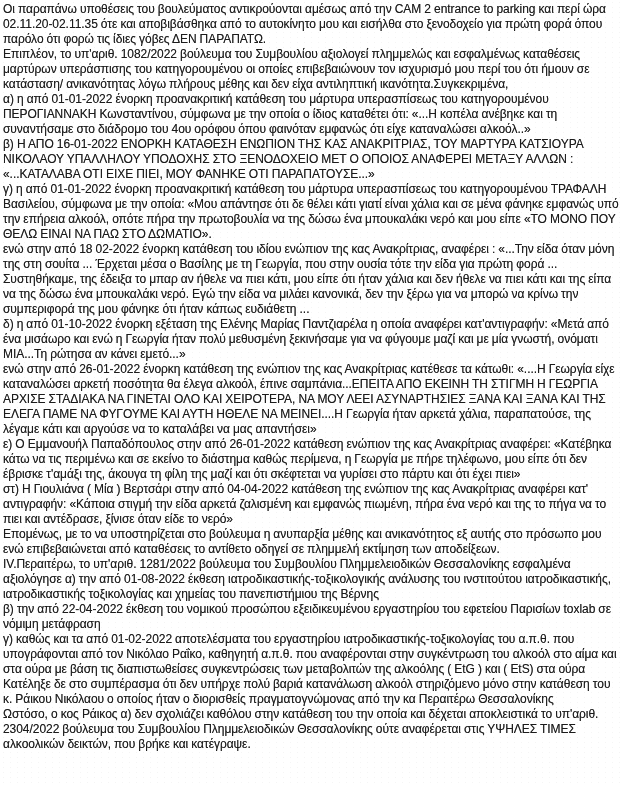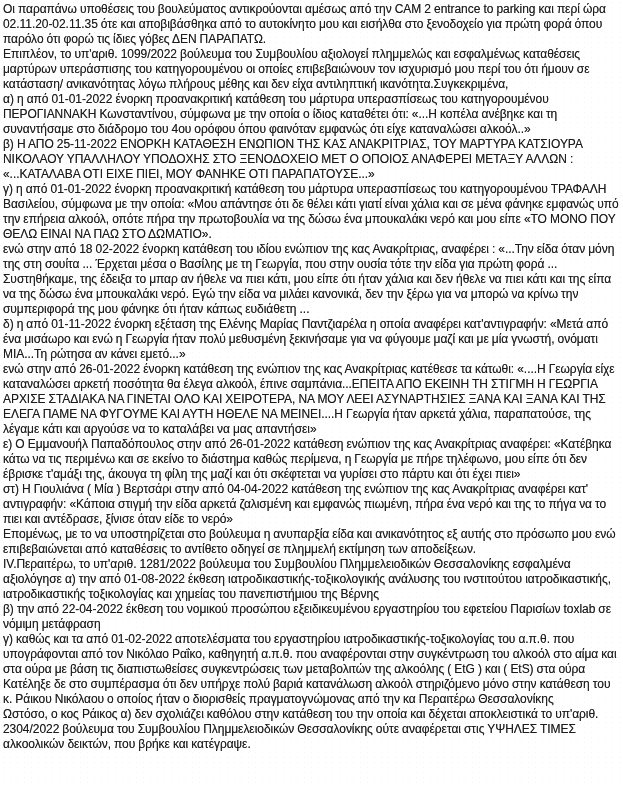--- a/index.html
+++ b/index.html
@@ -33,29 +33,29 @@
     padding: 0;
     word-spacing: -0.2px;
   }
 </style>
 </head>
 <body>
 
 <div class="page">
   <div class="doc-body">
       <p class="para">Οι παραπάνω υποθέσεις του βουλεύματος αντικρούονται αμέσως από την CAM 2 entrance to parking και περί ώρα 02.11.20-02.11.35 ότε και αποβιβάσθηκα από το αυτοκίνητο μου και εισήλθα στο ξενοδοχείο για πρώτη φορά όπου παρόλο ότι φορώ τις ίδιες γόβες ΔΕΝ ΠΑΡΑΠΑΤΩ.</p>
-      <p class="para">Επιπλέον, το υπ'αριθ. 1099/2022 βούλευμα του Συμβουλίου αξιολογεί πλημμελώς και εσφαλμένως καταθέσεις μαρτύρων υπεράσπισης του κατηγορουμένου οι οποίες επιβεβαιώνουν τον ισχυρισμό μου περί του ότι ήμουν σε κατάσταση/ ανικανότητας λόγω πλήρους μέθης και δεν είχα αντιληπτική ικανότητα.Συγκεκριμένα,</p>
+      <p class="para">Επιπλέον, το υπ'αριθ. 1082/2022 βούλευμα του Συμβουλίου αξιολογεί πλημμελώς και εσφαλμένως καταθέσεις μαρτύρων υπεράσπισης του κατηγορουμένου οι οποίες επιβεβαιώνουν τον ισχυρισμό μου περί του ότι ήμουν σε κατάσταση/ ανικανότητας λόγω πλήρους μέθης και δεν είχα αντιληπτική ικανότητα.Συγκεκριμένα,</p>
       <p class="para">α) η από 01-01-2022 ένορκη προανακριτική κατάθεση του μάρτυρα υπερασπίσεως του κατηγορουμένου ΠΕΡΟΓΙΑΝΝΑΚΗ Κωνσταντίνου, σύμφωνα με την οποία ο ίδιος καταθέτει ότι: «...Η κοπέλα ανέβηκε και τη συναντήσαμε στο διάδρομο του 4ου ορόφου όπου φαινόταν εμφανώς ότι είχε καταναλώσει αλκοόλ..»</p>
-      <p class="para">β) Η ΑΠΟ 25-11-2022 ΕΝΟΡΚΗ ΚΑΤΑΘΕΣΗ ΕΝΩΠΙΟΝ ΤΗΣ ΚΑΣ ΑΝΑΚΡΙΤΡΙΑΣ, ΤΟΥ ΜΑΡΤΥΡΑ ΚΑΤΣΙΟΥΡΑ ΝΙΚΟΛΑΟΥ ΥΠΑΛΛΗΛΟΥ ΥΠΟΔΟΧΗΣ ΣΤΟ ΞΕΝΟΔΟΧΕΙΟ ΜΕΤ Ο ΟΠΟΙΟΣ ΑΝΑΦΕΡΕΙ ΜΕΤΑΞΥ ΑΛΛΩΝ : «...ΚΑΤΑΛΑΒΑ ΟΤΙ ΕΙΧΕ ΠΙΕΙ, ΜΟΥ ΦΑΝΗΚΕ ΟΤΙ ΠΑΡΑΠΑΤΟΥΣΕ...»</p>
+      <p class="para">β) Η ΑΠΟ 16-01-2022 ΕΝΟΡΚΗ ΚΑΤΑΘΕΣΗ ΕΝΩΠΙΟΝ ΤΗΣ ΚΑΣ ΑΝΑΚΡΙΤΡΙΑΣ, ΤΟΥ ΜΑΡΤΥΡΑ ΚΑΤΣΙΟΥΡΑ ΝΙΚΟΛΑΟΥ ΥΠΑΛΛΗΛΟΥ ΥΠΟΔΟΧΗΣ ΣΤΟ ΞΕΝΟΔΟΧΕΙΟ ΜΕΤ Ο ΟΠΟΙΟΣ ΑΝΑΦΕΡΕΙ ΜΕΤΑΞΥ ΑΛΛΩΝ : «...ΚΑΤΑΛΑΒΑ ΟΤΙ ΕΙΧΕ ΠΙΕΙ, ΜΟΥ ΦΑΝΗΚΕ ΟΤΙ ΠΑΡΑΠΑΤΟΥΣΕ...»</p>
       <p class="para">γ) η από 01-01-2022 ένορκη προανακριτική κατάθεση του μάρτυρα υπερασπίσεως του κατηγορουμένου ΤΡΑΦΑΛΗ Βασιλείου, σύμφωνα με την οποία: «Μου απάντησε ότι δε θέλει κάτι γιατί είναι χάλια και σε μένα φάνηκε εμφανώς υπό την επήρεια αλκοόλ, οπότε πήρα την πρωτοβουλία να της δώσω ένα μπουκαλάκι νερό και μου είπε «ΤΟ ΜΟΝΟ ΠΟΥ ΘΕΛΩ ΕΙΝΑΙ ΝΑ ΠΑΩ ΣΤΟ ΔΩΜΑΤΙΟ».</p>
       <p class="para">ενώ στην από 18 02-2022 ένορκη κατάθεση του ιδίου ενώπιον της κας Ανακρίτριας, αναφέρει : «...Την είδα όταν μόνη της στη σουίτα ... Έρχεται μέσα ο Βασίλης με τη Γεωργία, που στην ουσία τότε την είδα για πρώτη φορά ... Συστηθήκαμε, της έδειξα το μπαρ αν ήθελε να πιει κάτι, μου είπε ότι ήταν χάλια και δεν ήθελε να πιει κάτι και της είπα να της δώσω ένα μπουκαλάκι νερό. Εγώ την είδα να μιλάει κανονικά, δεν την ξέρω για να μπορώ να κρίνω την συμπεριφορά της μου φάνηκε ότι ήταν κάπως ευδιάθετη ...</p>
-      <p class="para">δ) η από 01-11-2022 ένορκη εξέταση της Ελένης Μαρίας Παντζιαρέλα η οποία αναφέρει κατ'αντιγραφήν: «Μετά από ένα μισάωρο και ενώ η Γεωργία ήταν πολύ μεθυσμένη ξεκινήσαμε για να φύγουμε μαζί και με μία γνωστή, ονόματι ΜΙΑ...Τη ρώτησα αν κάνει εμετό...»</p>
+      <p class="para">δ) η από 01-10-2022 ένορκη εξέταση της Ελένης Μαρίας Παντζιαρέλα η οποία αναφέρει κατ'αντιγραφήν: «Μετά από ένα μισάωρο και ενώ η Γεωργία ήταν πολύ μεθυσμένη ξεκινήσαμε για να φύγουμε μαζί και με μία γνωστή, ονόματι ΜΙΑ...Τη ρώτησα αν κάνει εμετό...»</p>
       <p class="para">ενώ στην από 26-01-2022 ένορκη κατάθεση της ενώπιον της κας Ανακρίτριας κατέθεσε τα κάτωθι: «....Η Γεωργία είχε καταναλώσει αρκετή ποσότητα θα έλεγα αλκοόλ, έπινε σαμπάνια...ΕΠΕΙΤΑ ΑΠΟ ΕΚΕΙΝΗ ΤΗ ΣΤΙΓΜΗ Η ΓΕΩΡΓΙΑ ΑΡΧΙΣΕ ΣΤΑΔΙΑΚΑ ΝΑ ΓΙΝΕΤΑΙ ΟΛΟ ΚΑΙ ΧΕΙΡΟΤΕΡΑ, ΝΑ ΜΟΥ ΛΕΕΙ ΑΣΥΝΑΡΤΗΣΙΕΣ ΞΑΝΑ ΚΑΙ ΞΑΝΑ ΚΑΙ ΤΗΣ ΕΛΕΓΑ ΠΑΜΕ ΝΑ ΦΥΓΟΥΜΕ ΚΑΙ ΑΥΤΗ ΗΘΕΛΕ ΝΑ ΜΕΙΝΕΙ....Η Γεωργία ήταν αρκετά χάλια, παραπατούσε, της λέγαμε κάτι και αργούσε να το καταλάβει να μας απαντήσει»</p>
       <p class="para">ε) Ο Εμμανουήλ Παπαδόπουλος στην από 26-01-2022 κατάθεση ενώπιον της κας Ανακρίτριας αναφέρει: «Κατέβηκα κάτω να τις περιμένω και σε εκείνο το διάστημα καθώς περίμενα, η Γεωργία με πήρε τηλέφωνο, μου είπε ότι δεν έβρισκε τ'αμάξι της, άκουγα τη φίλη της μαζί και ότι σκέφτεται να γυρίσει στο πάρτυ και ότι έχει πιει»</p>
       <p class="para">στ) Η Γιουλιάνα ( Μία ) Βερτσάρι στην από 04-04-2022 κατάθεση της ενώπιον της κας Ανακρίτριας αναφέρει κατ' αντιγραφήν: «Κάποια στιγμή την είδα αρκετά ζαλισμένη και εμφανώς πιωμένη, πήρα ένα νερό και της το πήγα να το πιει και αντέδρασε, ξίνισε όταν είδε το νερό»</p>
-      <p class="para">Επομένως, με το να υποστηρίζεται στο βούλευμα η ανυπαρξία είδα και ανικανότητος εξ αυτής στο πρόσωπο μου ενώ επιβεβαιώνεται από καταθέσεις το αντίθετο οδηγεί σε πλημμελή εκτίμηση των αποδείξεων.</p>
+      <p class="para">Επομένως, με το να υποστηρίζεται στο βούλευμα η ανυπαρξία μέθης και ανικανότητος εξ αυτής στο πρόσωπο μου ενώ επιβεβαιώνεται από καταθέσεις το αντίθετο οδηγεί σε πλημμελή εκτίμηση των αποδείξεων.</p>
       <p class="para">IV.Περαιτέρω, το υπ'αριθ. 1281/2022 βούλευμα του Συμβουλίου Πλημμελειοδικών Θεσσαλονίκης εσφαλμένα αξιολόγησε α) την από 01-08-2022 έκθεση ιατροδικαστικής-τοξικολογικής ανάλυσης του ινστιτούτου ιατροδικαστικής, ιατροδικαστικής τοξικολογίας και χημείας του πανεπιστήμιου της Βέρνης</p>
       <p class="para">β) την από 22-04-2022 έκθεση του νομικού προσώπου εξειδικευμένου εργαστηρίου του εφετείου Παρισίων toxlab σε νόμιμη μετάφραση</p>
       <p class="para">γ) καθώς και τα από 01-02-2022 αποτελέσματα του εργαστηρίου ιατροδικαστικής-τοξικολογίας του α.π.θ. που υπογράφονται από τον Νικόλαο Ραΐκο, καθηγητή α.π.θ. που αναφέρονται στην συγκέντρωση του αλκοόλ στο αίμα και στα ούρα με βάση τις διαπιστωθείσες συγκεντρώσεις των μεταβολιτών της αλκοόλης ( EtG ) και ( EtS) στα ούρα</p>
       <p class="para">Κατέληξε δε στο συμπέρασμα ότι δεν υπήρχε πολύ βαριά κατανάλωση αλκοόλ στηριζόμενο μόνο στην κατάθεση του κ. Ράικου Νικόλαου ο οποίος ήταν ο διορισθείς πραγματογνώμονας από την κα Περαιτέρω Θεσσαλονίκης</p>
       <p class="para">Ωστόσο, ο κος Ράικος α) δεν σχολιάζει καθόλου στην κατάθεση του την οποία και δέχεται αποκλειστικά το υπ'αριθ. 2304/2022 βούλευμα του Συμβουλίου Πλημμελειοδικών Θεσσαλονίκης ούτε αναφέρεται στις ΥΨΗΛΕΣ ΤΙΜΕΣ αλκοολικών δεικτών, που βρήκε και κατέγραψε.</p>
     </div>
 </div>
 
 </body></html>

